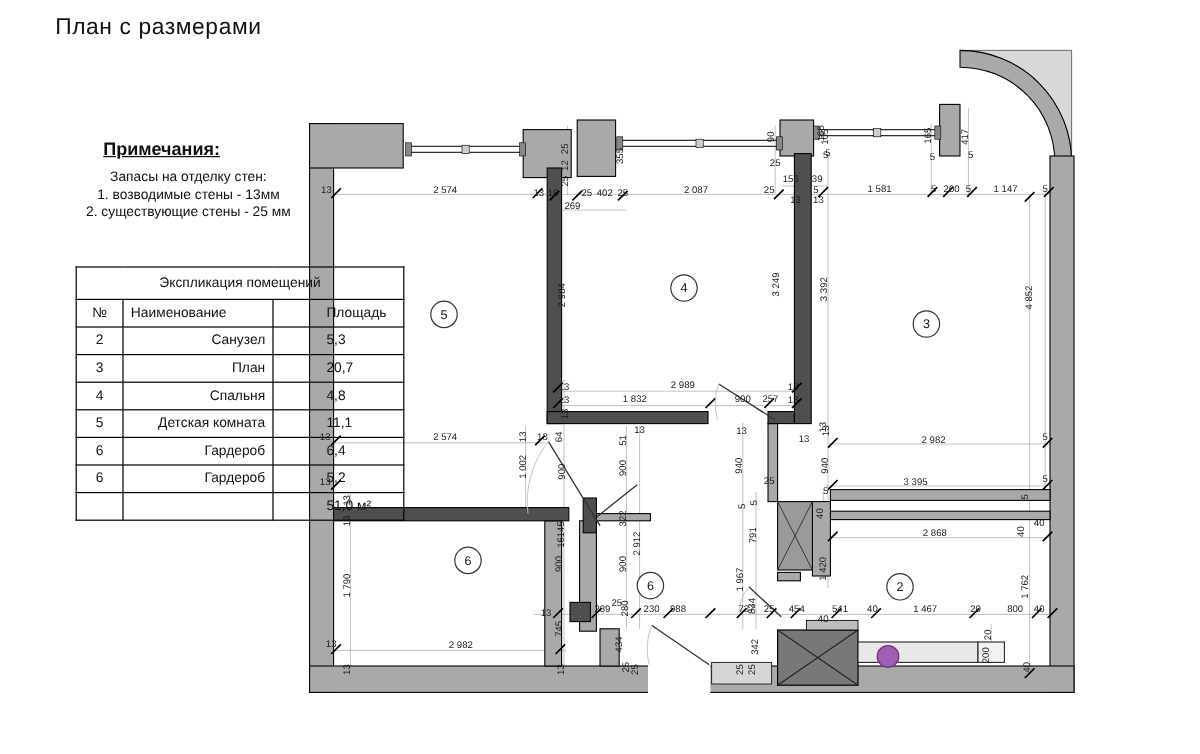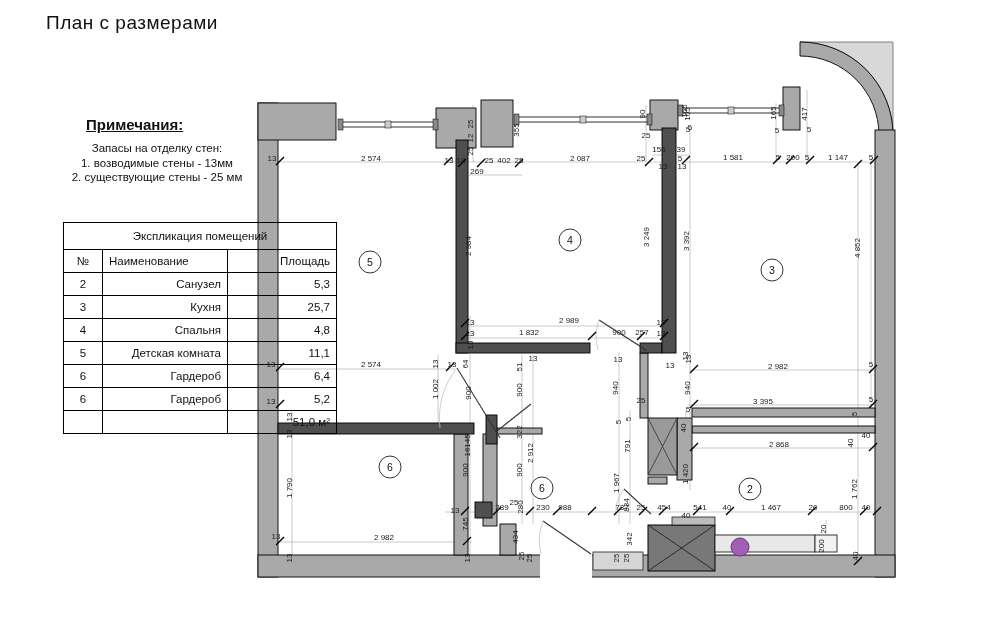--- a/index.html
+++ b/index.html
@@ -9,21 +9,21 @@
   .page-title{position:absolute;left:46px;top:12px;font-size:19px;letter-spacing:.5px;
     }
   .notes{position:absolute;left:42px;top:116px;width:230px;}
   .notes h3{margin:0 0 8px 44px;font-size:15px;font-weight:bold;text-decoration:underline;}
   .notes .line{font-size:11.5px;line-height:14.5px;text-align:center;}
   .rooms-table{position:absolute;left:48px;top:222px;border-collapse:collapse;font-size:11.5px;margin-left:15px;}
   .rooms-table td{border:1px solid #000;padding:4px 6px;height:14px;}
   .rooms-table .t-title{text-align:center;padding:6px 4px;}
   .rooms-table .c-num{width:26px;text-align:center;}
   .rooms-table .c-name{width:112px;text-align:right;}
-  .rooms-table .c-area{width:58px;text-align:right;padding-left:44px;}
+  .rooms-table .c-area{width:58px;text-align:left;padding-left:44px;}
   .dim{font-size:8px;fill:#1a1a1a;text-anchor:middle;font-family:"Liberation Sans","DejaVu Sans",sans-serif;}
   .room-num{font-size:10.5px;fill:#111;text-anchor:middle;font-family:"Liberation Sans","DejaVu Sans",sans-serif;}
   .wall{fill:#a9a9a9;stroke:#000;stroke-width:0.9;}
   .wall-new{fill:#4f4f4f;stroke:#000;stroke-width:0.9;}
   .dimline{stroke:#b5b5b5;stroke-width:0.7;}
   .tick{stroke:#000;stroke-width:1.4;}
   .winline{stroke:#333;stroke-width:1;}
   .door{stroke:#333;stroke-width:1.1;fill:none;}
   .arc{stroke:#c2c2c2;stroke-width:0.8;fill:none;}
 </style>
@@ -334,22 +334,22 @@
     <td class="c-name" style="text-align:left">Наименование</td>
     <td class="c-area">Площадь</td>
   </tr>
   <tr>
     <td class="c-num">2</td>
     <td class="c-name">Санузел</td>
     <td class="c-area">5,3</td>
   </tr>
   <tr>
     <td class="c-num">3</td>
-    <td class="c-name">Кухня</td>
-    <td class="c-area">25,7</td>
+    <td class="c-name">План</td>
+    <td class="c-area">20,7</td>
   </tr>
   <tr>
     <td class="c-num">4</td>
     <td class="c-name">Спальня</td>
     <td class="c-area">4,8</td>
   </tr>
   <tr>
     <td class="c-num">5</td>
     <td class="c-name">Детская комната</td>
     <td class="c-area">11,1</td>

